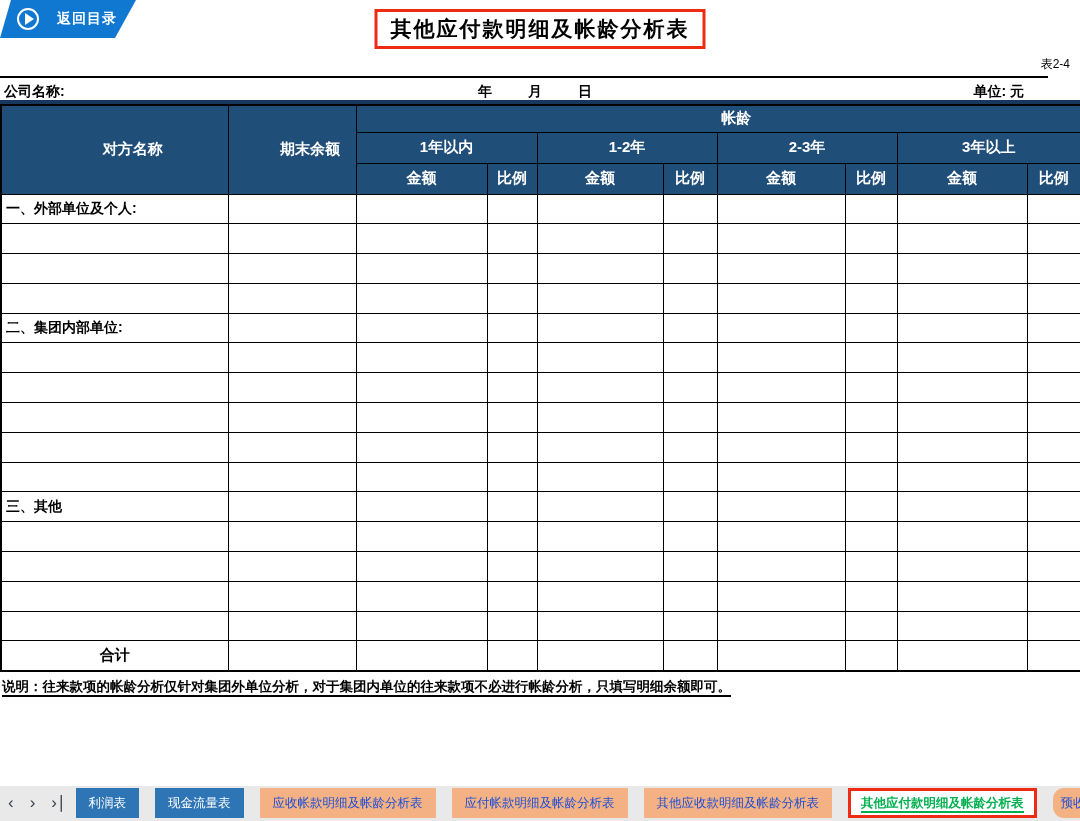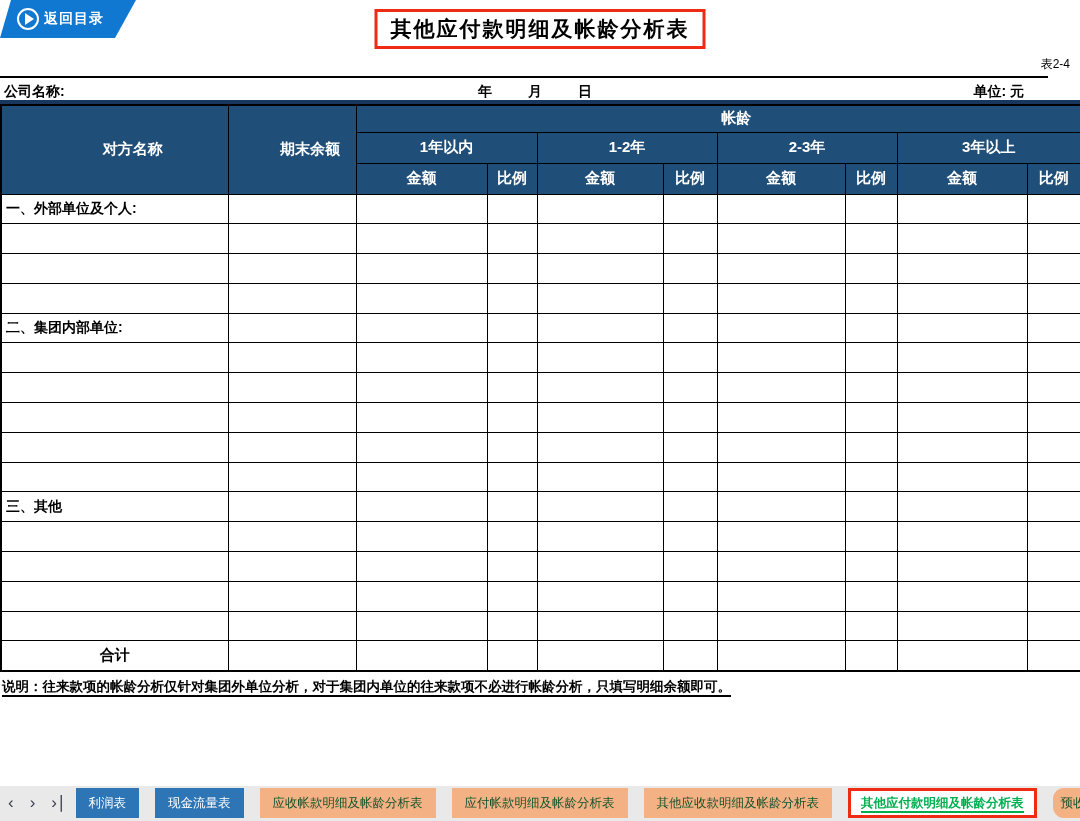--- a/index.html
+++ b/index.html
@@ -11,21 +11,21 @@
     overflow: hidden;
     color: #000;
   }
 
   
   .banner {
     position: absolute; top: 0; left: 0;
     width: 136px; height: 38px;
     background: #1178D2;
     clip-path: polygon(11px 0, 136px 0, 115px 100%, 0 100%);
-    display: flex; align-items: center; gap: 5px;
+    display: flex; align-items: center; gap: 18px;
     padding-left: 17px; cursor: pointer;
   }
   .play-circle { width:22px; height:22px; border:2px solid #fff; border-radius:50%; position:relative; flex:0 0 auto; }
   .play-tri { position:absolute; left:6px; top:3px; width:0; height:0;
     border-top:6px solid transparent; border-bottom:6px solid transparent; border-left:9px solid #fff; }
   .banner-label { color:#fff; font-weight:bold; font-size:14px; letter-spacing:1px; }
 
   
   .title-box {
     position: absolute; top: 9px; left: 540px; transform: translateX(-50%);
@@ -71,21 +71,21 @@
     background:#E9E9E9; display:flex; align-items:flex-start; padding-top:2px;
   }
   .nav-btns { display:flex; align-items:center; height:30px; padding:0 10px 0 8px; gap:16px; }
   .nav-btn { font-size:17px; color:#3A3F4E; cursor:pointer; line-height:30px; }
   .tabs { display:flex; align-items:flex-start; height:31px; }
   .tab {
     height:30px; line-height:30px; padding:0 13px; margin-right:16px;
     font-size:12.5px; cursor:pointer; white-space:nowrap;
   }
   .tab.blue { background:#2E75B6; color:#fff; }
-  .tab.orange { background:#F4B183; color:#14532d; }
+  .tab.orange { background:#F4B183; color:#1d4ed8; }
   .tab.active {
     background:#fff; color:#00B050; font-weight:bold;
     border:3px solid #F02B14; line-height:24px; padding:0 10px;
   }
   .tab.active .tab-text { border-bottom:2px solid #00B050; padding-bottom:1px; }
   .tab.truncated { width:52px; padding:0 0 0 8px; overflow:hidden;border-radius:11px; }
   .tab-extra { display:flex; align-items:center; height:30px; gap:14px; margin-left:10px; }
   .more-btn { font-size:16px; color:#3A3F4E; cursor:pointer; letter-spacing:1px; }
   .add-btn { font-size:20px; color:#3A3F4E; cursor:pointer; font-weight:normal; }
 </style>

